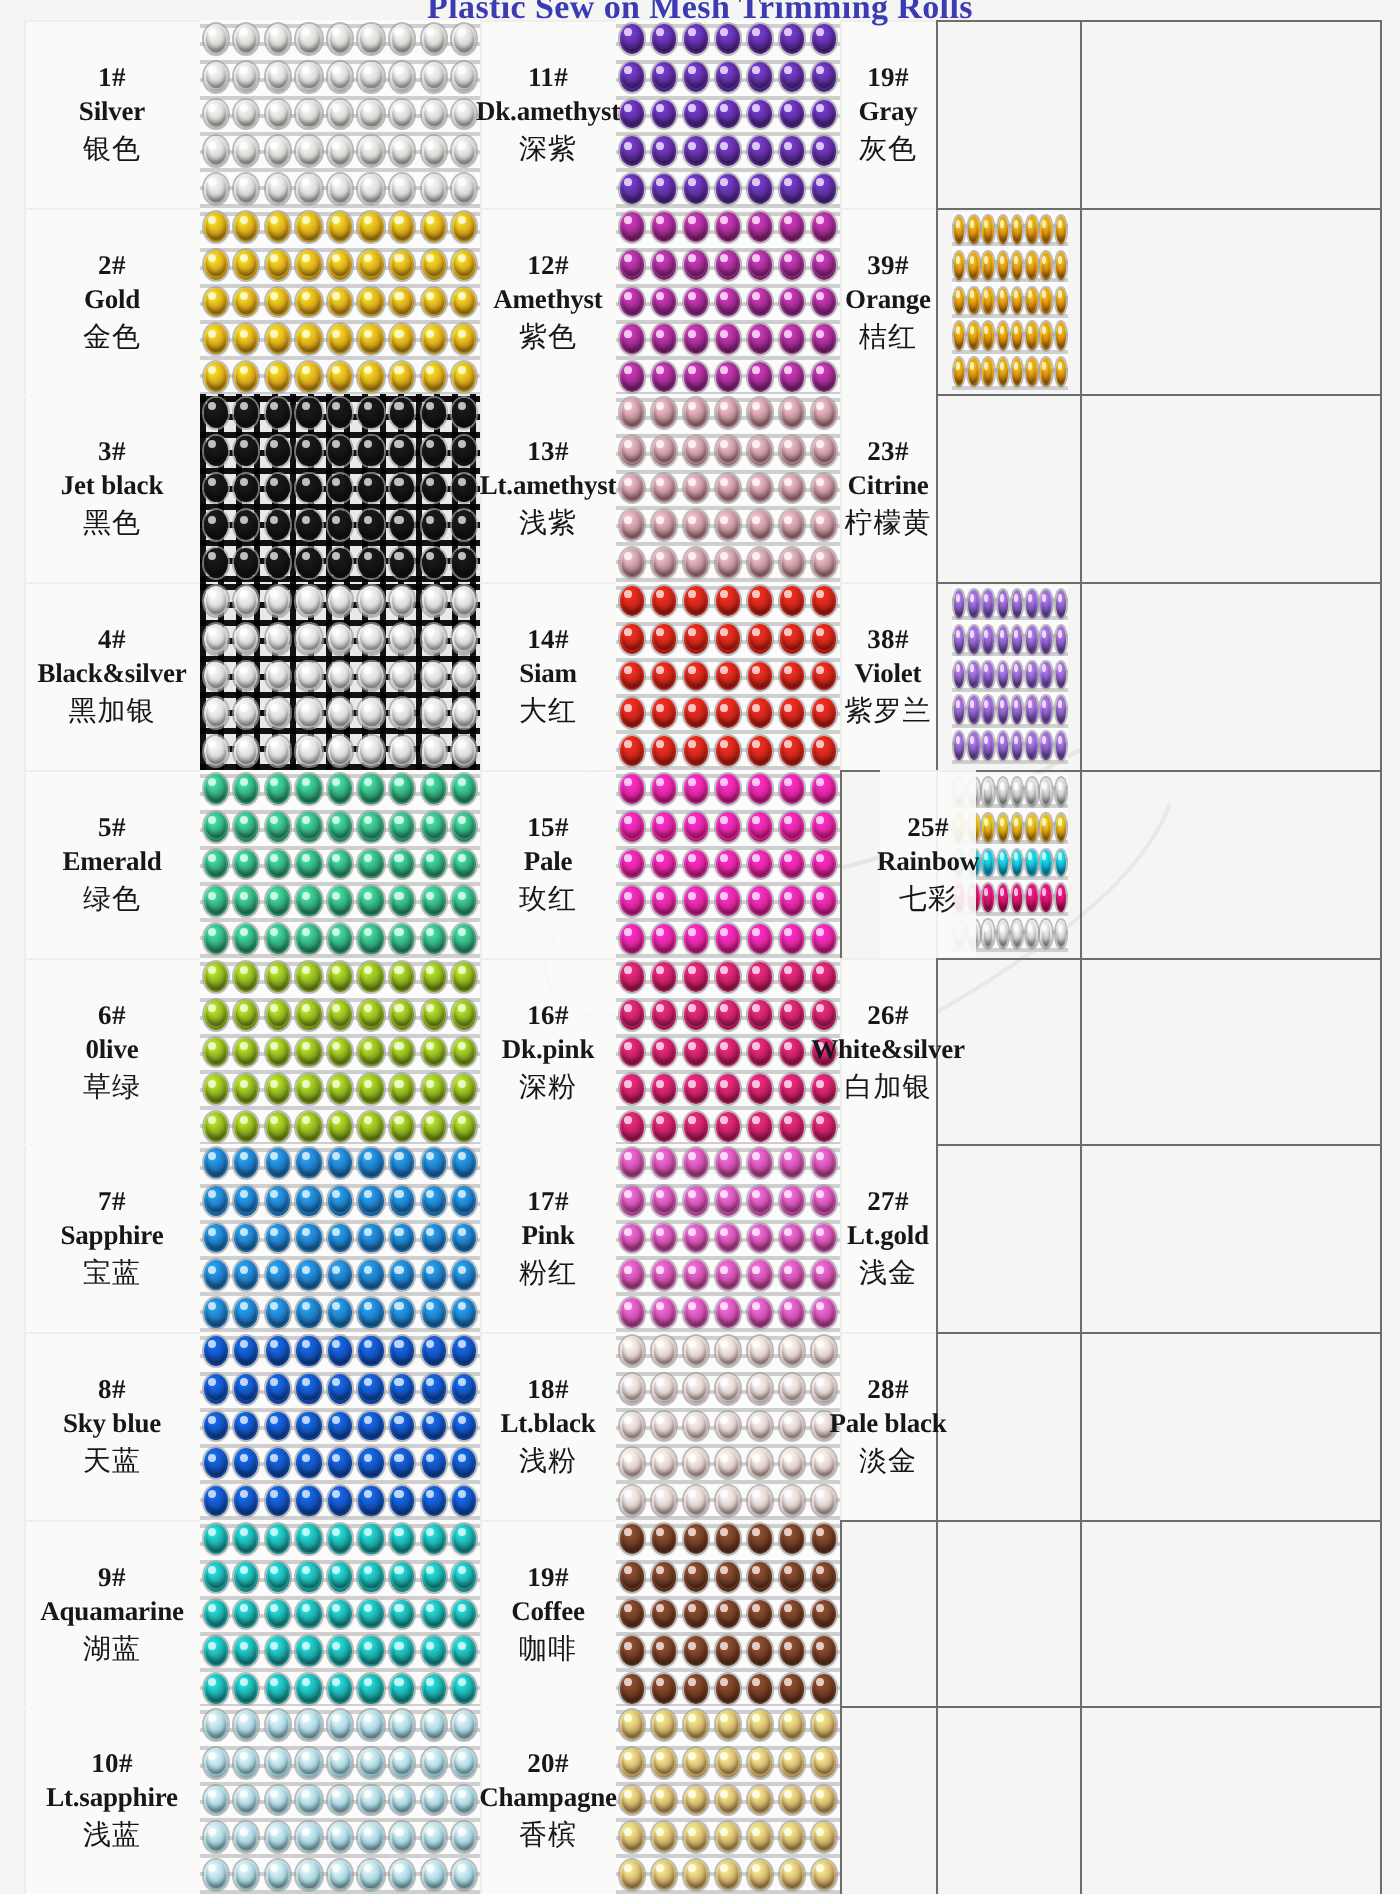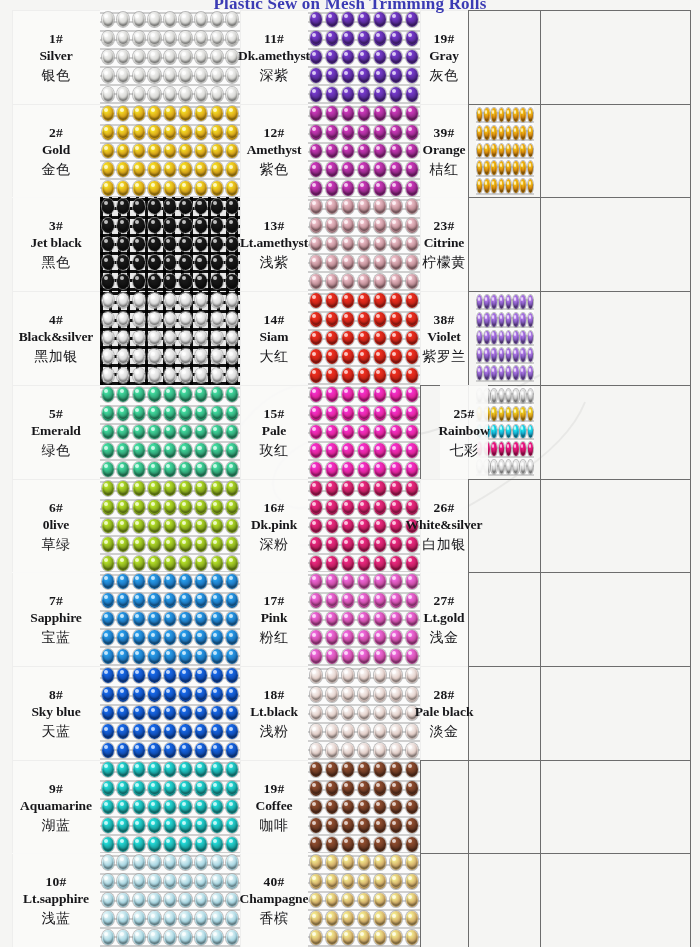--- a/index.html
+++ b/index.html
@@ -2726,21 +2726,21 @@
           </div>
           <div class="cellbead">
             <div class="bead" style="background: radial-gradient(circle at 34% 28%, rgb(255, 255, 154) 0%, rgb(212, 176, 106) 48%, rgb(131, 109, 66) 100%); box-shadow: rgba(160, 160, 160, 0.7) 0px 0px 0px 1px;"></div>
           </div>
           <div class="cellbead">
             <div class="bead" style="background: radial-gradient(circle at 34% 28%, rgb(255, 255, 154) 0%, rgb(212, 176, 106) 48%, rgb(131, 109, 66) 100%); box-shadow: rgba(160, 160, 160, 0.7) 0px 0px 0px 1px;"></div>
           </div>
         </div>
       </div>
       <div class="label-cell" style="left: 240px; top: 853px; width: 68px; height: 94px;">
-        <div class="num">40#</div>
+        <div class="num">20#</div>
         <div class="en">Champagne</div>
         <div class="cn">香槟</div>
       </div>
       <div class="label-cell" style="left: 420px; top: 10px; width: 48px; height: 94px;">
         <div class="num">19#</div>
         <div class="en">Gray</div>
         <div class="cn">灰色</div>
       </div>
       <div class="swatch" title="22# Orange" style="left: 476px; top: 106px; width: 58px; height: 89px;">
         <div class="mesh" style="grid-template-columns: repeat(8, 1fr); grid-template-rows: repeat(5, 1fr); background: repeating-linear-gradient(0deg, rgb(207, 207, 207) 0px, rgb(207, 207, 207) 2px, rgb(251, 251, 251) 2px, rgb(251, 251, 251) 9px), repeating-linear-gradient(90deg, rgb(207, 207, 207) 0px, rgb(207, 207, 207) 2px, rgba(251, 251, 251, 0) 2px, rgba(251, 251, 251, 0) 9px);">

